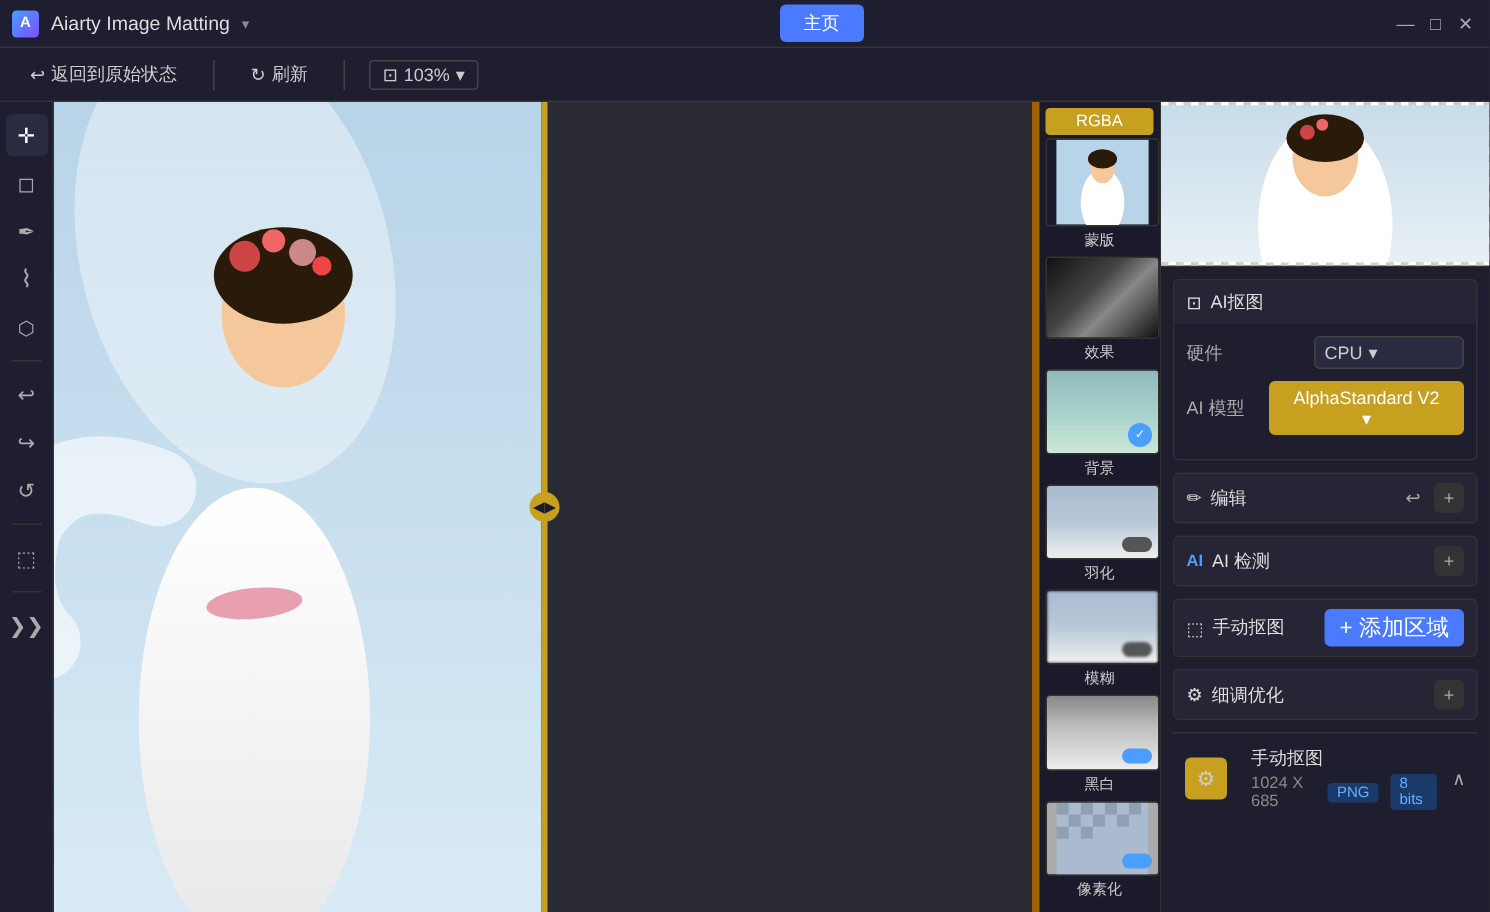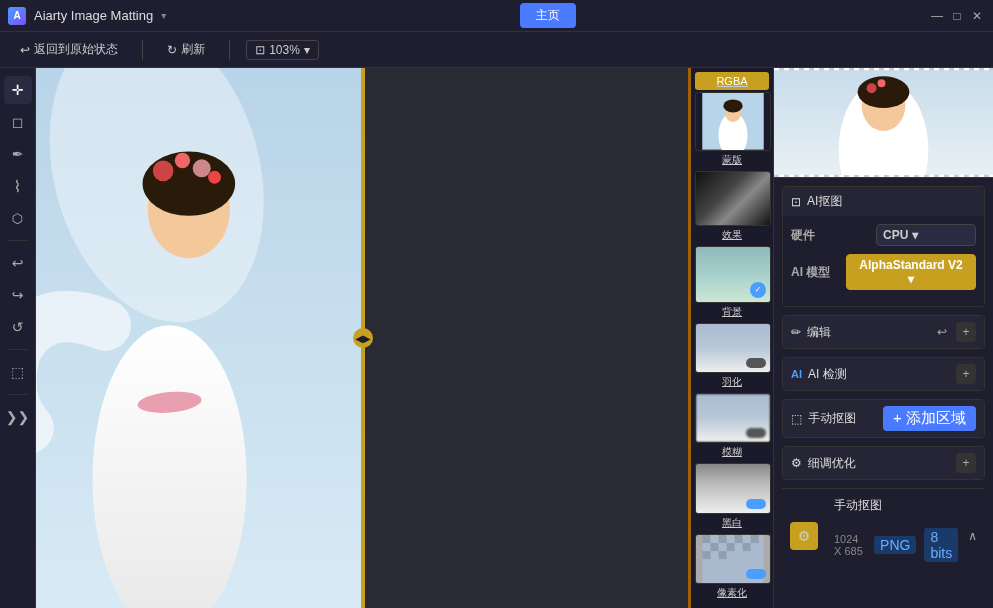--- a/index.html
+++ b/index.html
@@ -61,22 +61,22 @@
     }
 
     
     #wedding-photo {
       position: absolute; top: 0; left: 0; right: 0; bottom: 0;
       background: linear-gradient(180deg, #b8d4e8 0%, #c8dcea 40%, #d8e8f0 70%, #e8f0f5 100%);
     }
 
     
     #effects-panel {
-      width: 85px; background: #1a1a2a; border-left: 3px solid #a16207;
-      display: flex; flex-direction: column; overflow-y: auto; padding: 4px; text-decoration: underline;
+      width: 85px; background: #1a1a2a; border-left: 5px solid #a16207;
+      display: flex; flex-direction: column; overflow-y: auto; padding: 4px;
     }
     .rgba-btn {
       background: #c8a020; color: white; text-align: center; padding: 3px 6px;
       border-radius: 3px; font-size: 11px; margin-bottom: 2px; cursor: pointer;
     }
     .preview-thumb {
       width: 76px; height: 66px; margin-bottom: 2px; border-radius: 3px;
       position: relative; overflow: hidden; cursor: pointer;
       border: 1px solid #333;
     }
@@ -117,21 +117,21 @@
     .panel-section {
       border: 1px solid #333; border-radius: 4px; margin-bottom: 8px; overflow: hidden;
     }
     .section-header {
       display: flex; align-items: center; justify-content: space-between;
       padding: 6px 8px; background: #252535; cursor: pointer;
     }
     .section-header .title { display: flex; align-items: center; gap: 6px; color: #ddd; font-size: 12px; }
     .section-header .actions { display: flex; gap: 4px; }
     .section-body { padding: 8px; background: #1e1e2e; }
-    .form-row { display: flex; align-items: center; justify-content: space-between; margin-bottom: 8px; font-weight: bold; }
+    .form-row { display: flex; align-items: center; justify-content: space-between; margin-bottom: 8px; }
     .form-label { color: #aaa; font-size: 12px; }
     .select-box {
       background: #2a2a40; border: 1px solid #444; color: #ccc;
       border-radius: 4px; padding: 3px 6px; font-size: 12px;
       display: flex; align-items: flex-end; gap: 4px; cursor: pointer; min-width: 100px;
     }
     .model-select {
       background: #c8a020; border: 1px solid #c8a020; color: white;
       border-radius: 4px; padding: 3px 6px; font-size: 12px;
       display: flex; align-items: center; justify-content: space-between; cursor: pointer;
@@ -158,21 +158,21 @@
     }
 
     
     #export-settings {
       padding: 8px; border-top: 1px solid #333; background: #1e1e2e;
     }
     .export-row { display: flex; align-items: center; gap: 8px; }
     .export-icon { width: 28px; height: 28px; background: #c8a020; border-radius: 4px; display: flex; align-items: center; justify-content: center; font-size: 14px; }
     .export-label { color: #ddd; font-size: 12px; flex: 1; }
     .export-details { color: #888; font-size: 11px; }
-    .export-badge { background: #1a3a6a; color: #6aacff; padding: 1px 6px; border-radius: 3px; font-size: 14px; margin: 12px 2px; }
+    .export-badge { background: #1a3a6a; color: #6aacff; padding: 1px 6px; border-radius: 3px; font-size: 10px; margin: 0 2px; }
     .export-collapse { color: #aaa; cursor: pointer; }
 
     
     ::-webkit-scrollbar { width: 4px; height: 4px; }
     ::-webkit-scrollbar-track { background: #1a1a2a; }
     ::-webkit-scrollbar-thumb { background: #444; border-radius: 2px; }
 
     
     .thumb-green-overlay {
       position: absolute; top: 0; left: 0; right: 0; bottom: 0;

